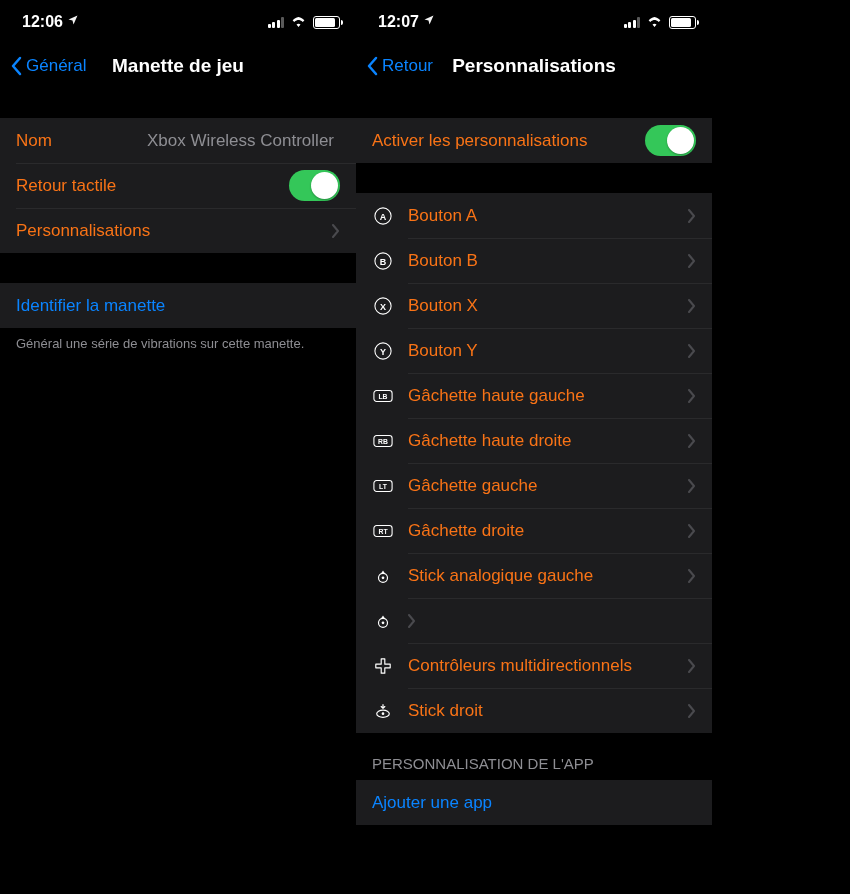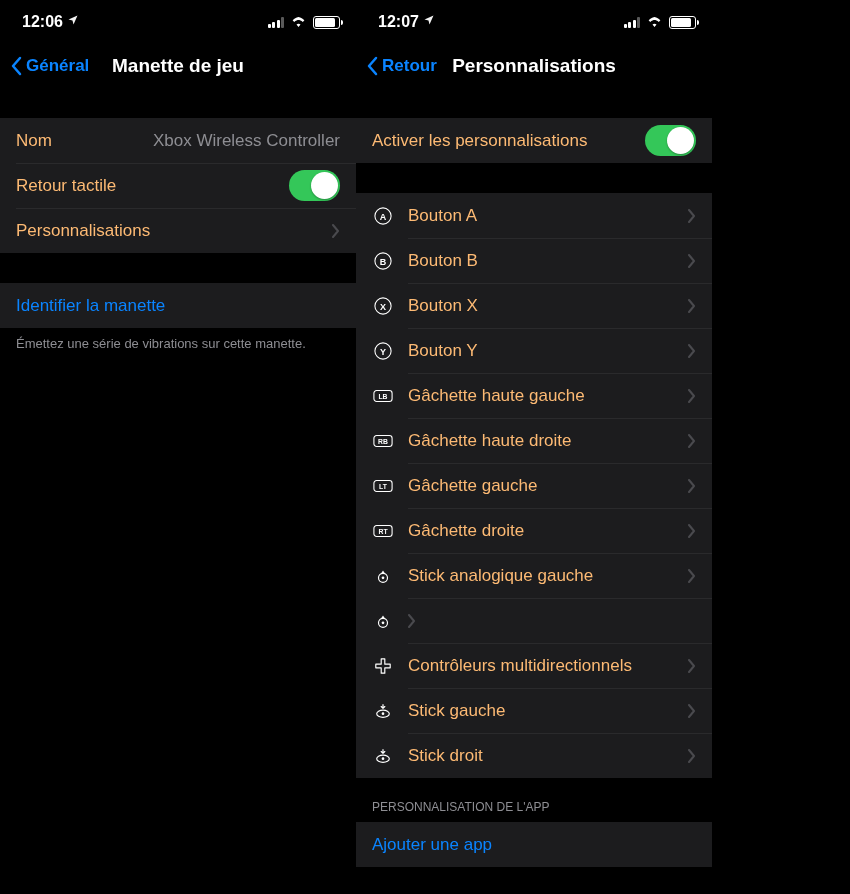--- a/index.html
+++ b/index.html
@@ -39,21 +39,20 @@
     align-items: center;
     position: relative;
     padding: 0 10px;
   }
   .nav-back {
     display: flex;
     align-items: flex-end;
     color: #0a84ff;
     font-size: 17px;
     cursor: pointer;
-    font-weight: bold;
   }
   .nav-back svg { margin-right: 4px; }
   .nav-title {
     position: absolute;
     left: 0; right: 0;
     text-align: center;
     font-size: 19px;
     font-weight: 600;
     pointer-events: none;
   }
@@ -70,32 +69,32 @@
     font-size: 17px;
   }
   .row + .row::before {
     content: "";
     position: absolute;
     left: 16px; right: 0; top: 0;
     height: 0.5px;
     background: #2a2a2c;
   }
   .row-inset + .row-inset::before { left: 52px; }
-  .row .label { flex: 1; color: #fdba74; }
-  .row .value { color: #8e8e93; }
+  .row .label { flex: 1; color: #f97316; }
+  .row .value { color: #8e8e93; margin-right: 6px; }
   .row.link .label { color: #0a84ff; }
   .chevron { color: #4a4a4e; flex-shrink: 0; }
   .footer-note {
     color: #8e8e93;
     font-size: 13px;
     padding: 8px 16px 0;
   }
   .section-header {
     color: #8e8e93;
-    font-size: 12px;
+    font-size: 15px;
     padding: 22px 16px 8px;
     text-transform: uppercase;
   }
   
   .toggle {
     width: 51px; height: 31px;
     border-radius: 16px;
     background: #34c759;
     position: relative;
     flex-shrink: 0;
@@ -195,21 +194,21 @@
       <svg class="chevron" width="8" height="14" viewBox="0 0 8 14">
           <path d="M1 1l5 6-5 6" stroke="currentColor" stroke-width="2" fill="none" stroke-linecap="round" stroke-linejoin="round"></path>
         </svg>
     </div>
 
     <div class="group-gap"></div>
 
     <div class="row link">
       <span class="label">Identifier la manette</span>
     </div>
-    <div class="footer-note">Émettez une série de vibrations sur cette manette.</div>
+    <div class="footer-note">Général une série de vibrations sur cette manette.</div>
   </div>
 </div>
 
 <div class="phone">
 
   <div class="status-bar">
     <div class="status-left">
       <span>12:07</span>
       <span class="loc-icon">
         <svg width="12" height="12" viewBox="0 0 24 24" fill="#fff">
@@ -389,33 +388,20 @@
           </svg>
         </div>
         <div class="row row-inset">
           <span class="glyph">
             <svg width="18" height="18" viewBox="0 0 20 20">
               <ellipse cx="10" cy="13" rx="7" ry="4" fill="none" stroke="#fff" stroke-width="1.3"></ellipse>
               <circle cx="10" cy="13" r="1.5" fill="#fff"></circle>
               <path d="M10 3 v4 M8 5 l2 2 l2 -2" stroke="#fff" stroke-width="1.3" fill="none" stroke-linecap="round" stroke-linejoin="round"></path>
             </svg>
           </span>
-          <span class="label">Stick gauche</span>
-          <svg class="chevron" width="8" height="14" viewBox="0 0 8 14">
-            <path d="M1 1l5 6-5 6" stroke="currentColor" stroke-width="2" fill="none" stroke-linecap="round" stroke-linejoin="round"></path>
-          </svg>
-        </div>
-        <div class="row row-inset">
-          <span class="glyph">
-            <svg width="18" height="18" viewBox="0 0 20 20">
-              <ellipse cx="10" cy="13" rx="7" ry="4" fill="none" stroke="#fff" stroke-width="1.3"></ellipse>
-              <circle cx="10" cy="13" r="1.5" fill="#fff"></circle>
-              <path d="M10 3 v4 M8 5 l2 2 l2 -2" stroke="#fff" stroke-width="1.3" fill="none" stroke-linecap="round" stroke-linejoin="round"></path>
-            </svg>
-          </span>
           <span class="label">Stick droit</span>
           <svg class="chevron" width="8" height="14" viewBox="0 0 8 14">
             <path d="M1 1l5 6-5 6" stroke="currentColor" stroke-width="2" fill="none" stroke-linecap="round" stroke-linejoin="round"></path>
           </svg>
         </div>
       </div>
 
     <div class="section-header">PERSONNALISATION DE L'APP</div>
 
     <div class="row link">

